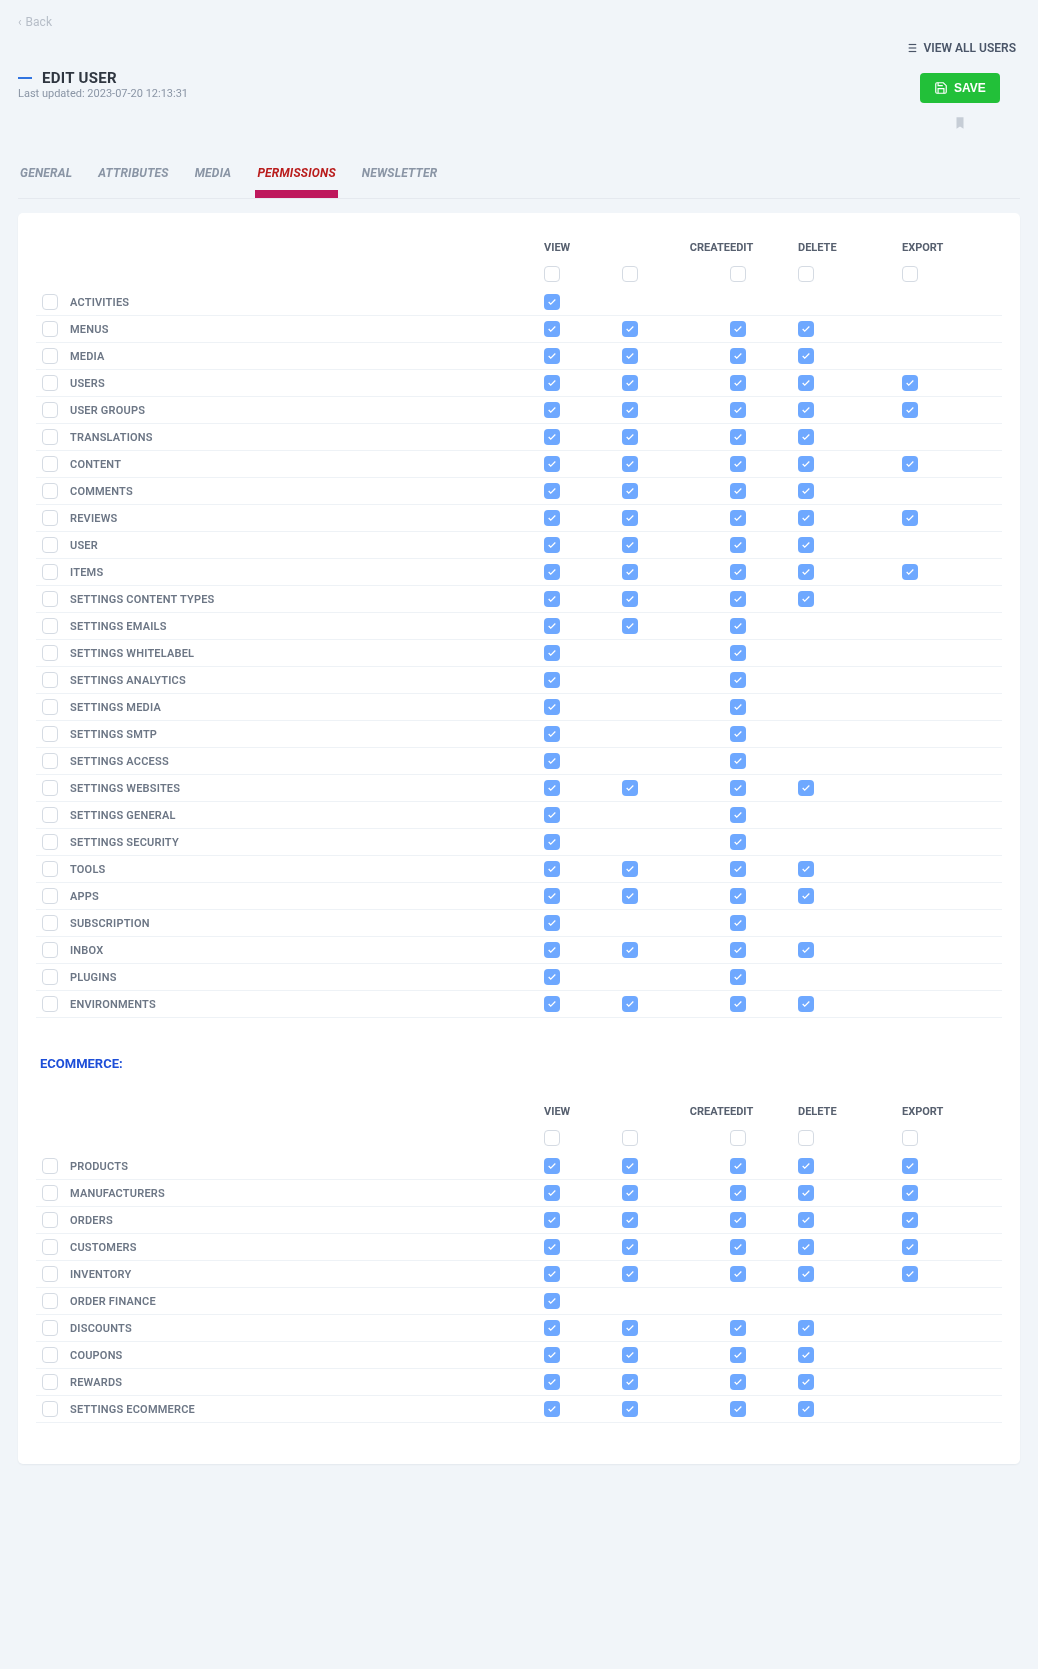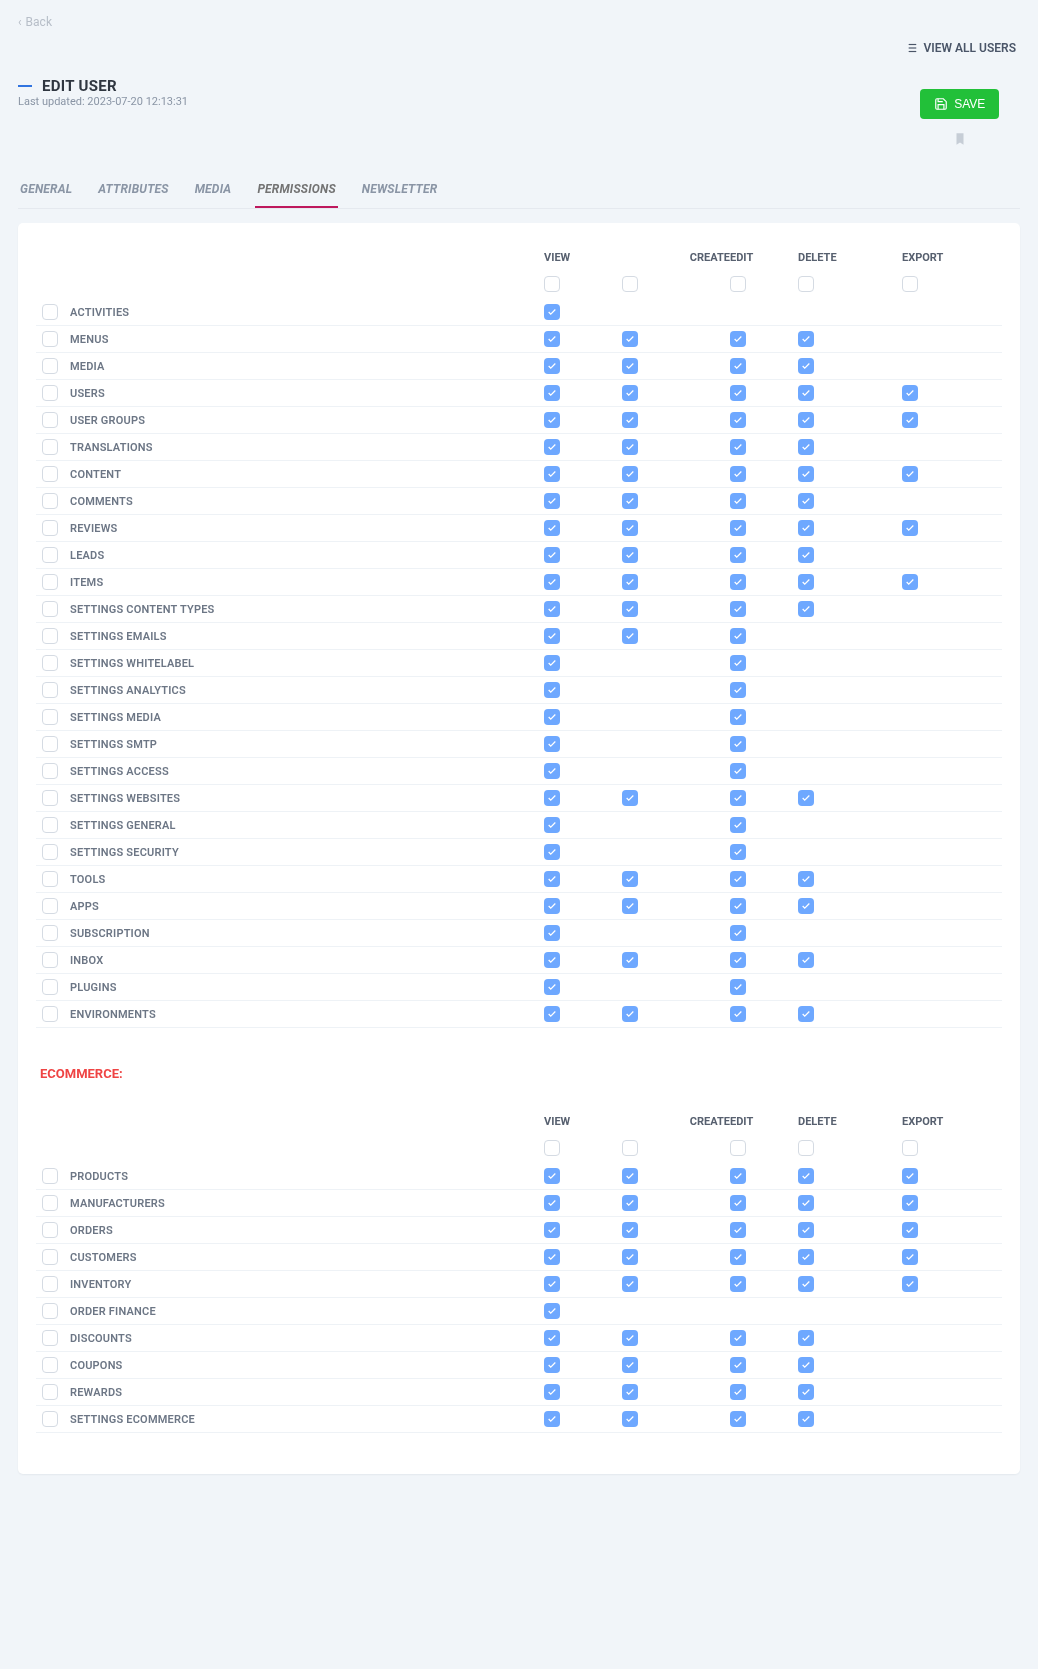--- a/index.html
+++ b/index.html
@@ -35,33 +35,33 @@
   .actions { display:flex; align-items:center; gap:12px;flex-direction:column;}
   .btn-flat {
     display:inline-flex;align-items:center;gap:6px;
     font-size:12px;font-weight:600;color:#4a5568;cursor:pointer;
     padding:6px 4px;
   }
   .btn-flat svg{width:14px;height:14px;}
   .btn-save {
     display:inline-flex;align-items:flex-start;gap:6px;
     background:#22c039;color:#fff;border:none;border-radius:4px;
-    font-size:12px;font-weight:400;padding:8px 14px;cursor:pointer;margin-top:16px;
+    font-size:12px;font-weight:700;padding:8px 14px;cursor:pointer;
   }
   .btn-save svg{width:14px;height:14px;}
   .bookmark { color:#c6cdd6; cursor:pointer;}
   .bookmark svg{width:14px;height:16px;}
   .tabs {
     display:flex;gap:22px;margin-top:24px;border-bottom:1px solid #e5e9ef;
   }
   .tab {
     font-size:12px;font-weight:700;color:#8a95a5;padding:8px 2px 10px;
     cursor:pointer;letter-spacing:.2px;font-style:italic;
   }
-  .tab.active { color:#737373; border-bottom:2px solid #be185d;}
+  .tab.active { color:#b91c1c; border-bottom:8px solid #be185d;}
   .panel {
     background:#fff;border-radius:5px;margin-top:14px;
     box-shadow:0 1px 2px rgba(20,30,50,.06);
     padding: 18px 18px 41px;
   }
   table.perm {
     width:100%; border-collapse:collapse; table-layout:fixed;
   }
   table.perm th {
     text-align:left;font-size:11px;font-weight:700;color:#57606f;
@@ -89,21 +89,21 @@
     align-items:center;justify-content:center;
   }
   .cb-off{
     border:1.5px solid #d5dbe3;background:#fff;cursor:pointer;
   }
   .cb-on{
     background:#6ea8ff;cursor:pointer;
   }
   .cb-on svg{width:10px;height:10px;stroke:#fff;stroke-width:3;fill:none;}
   .section-title{
-    font-size:13px;font-weight:700;color:#ef4444;margin:38px 0 24px 4px;
+    font-size:13px;font-weight:700;color:#1d4ed8;margin:38px 0 24px 4px;
   }
 </style>
 </head>
 <body>
 
 <div class="page">
   <div class="back-link">
     <span>‹</span>
     <span>Back</span>
   </div>
@@ -416,21 +416,21 @@
               </span></td>
             <td><span class="cb-on">
                 <svg viewBox="0 0 24 24">
                   <polyline points="20 6 9 17 4 12"></polyline>
                 </svg>
               </span></td>
           </tr>
           <tr>
             <td class="label-cell">
               <span class="cb-off row-cb"></span>
-              <span>LEADS</span>
+              <span>USER</span>
             </td>
             <td><span class="cb-on">
                 <svg viewBox="0 0 24 24">
                   <polyline points="20 6 9 17 4 12"></polyline>
                 </svg>
               </span></td>
             <td><span class="cb-on">
                 <svg viewBox="0 0 24 24">
                   <polyline points="20 6 9 17 4 12"></polyline>
                 </svg>

